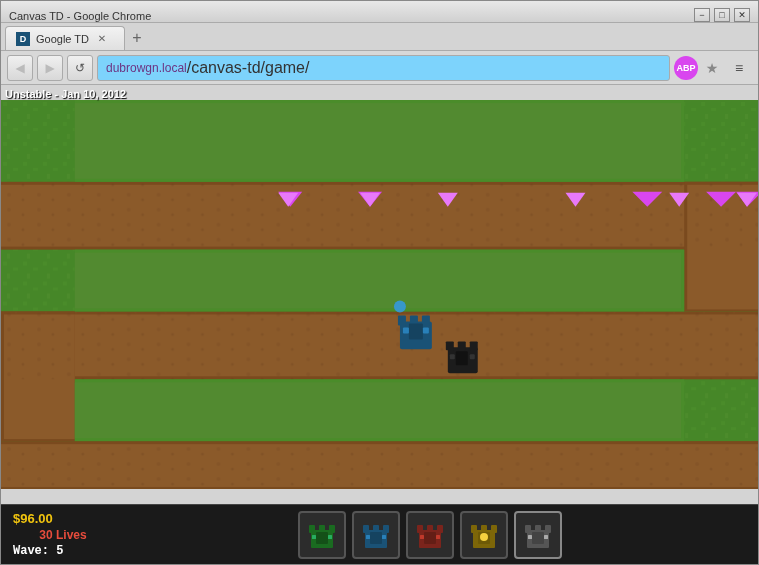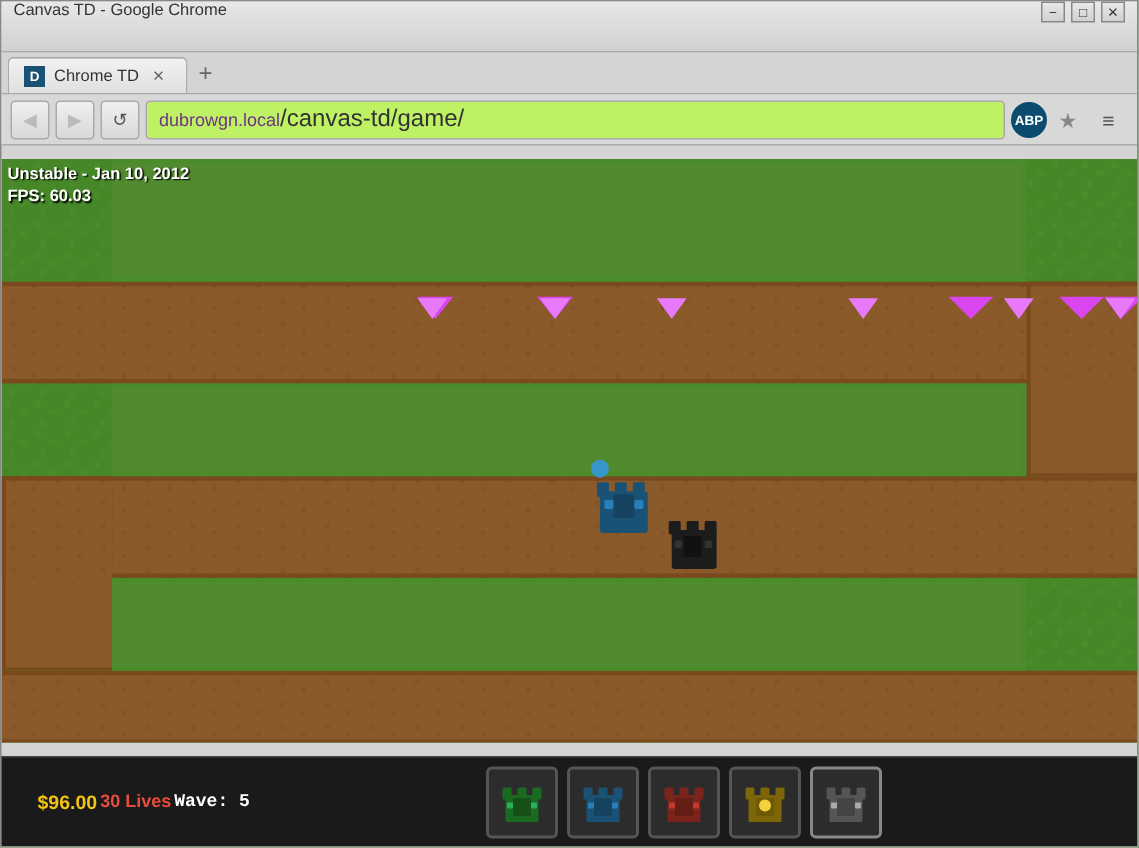--- a/index.html
+++ b/index.html
@@ -9,24 +9,24 @@
     .browser-window {
       width: 759px;
       height: 565px;
       background: #d4d4d4;
       border: 1px solid #888;
       display: flex;
       flex-direction: column;
     }
 
     .title-bar {
-      height: 34px;
+      height: 22px;
       background: linear-gradient(to bottom, #e8e8e8, #d0d0d0);
       display: flex;
-      align-items: flex-start;
+      align-items: flex-end;
       justify-content: space-between;
       padding: 0 8px;
       border-bottom: 1px solid #aaa;
       font-size: 11px;
       color: #333;
     }
 
     .title-bar-left {
       display: flex;
       align-items: center;
@@ -135,21 +135,21 @@
       color: #555;
     }
 
     .nav-btn.disabled {
       color: #bbb;
     }
 
     .address-bar {
       flex: 1;
       height: 26px;
-      background: #bef264;
+      background: #7dd3fc;
       border: 1px solid #aaa;
       border-radius: 3px;
       padding: 0 8px;
       font-size: 12px;
       color: #333;
       display: flex;
       align-items: center;
       text-align: right;
     }
 
@@ -158,21 +158,21 @@
       color: #333;
     }
 
     .address-purple {
       color: #6c3483;
     }
 
     .adblock-btn {
       width: 24px;
       height: 24px;
-      background: #0c4a6e;
+      background: #d946ef;
       border-radius: 50%;
       display: flex;
       align-items: center;
       justify-content: center;
       color: white;
       font-size: 9px;
       font-weight: bold;
       text-align: right;
     }
 
@@ -201,21 +201,21 @@
     
     .game-area {
       flex: 1;
       position: relative;
       overflow: hidden;
     }
 
     
     .game-info {
       position: absolute;
-      top: 12px;
+      top: 2px;
       left: 4px;
       z-index: 10;
       color: white;
       font-size: 11px;
       font-weight: bold;
       text-shadow: 1px 1px 1px black;
       line-height: 1.4;
     }
 
     
@@ -223,24 +223,23 @@
       height: 60px;
       background: #1a1a1a;
       display: flex;
       align-items: center;
       padding: 0 12px;
       border-top: 1px solid #444;
     }
 
     .game-stats {
       display: flex;
-      flex-direction: row;
+      flex-direction: column;
       gap: 2px;
       min-width: 100px;
-      margin-left: 12px;
     }
 
     .money-display {
       color: #f1c40f;
       font-size: 13px;
       font-weight: bold;
     }
 
     .lives-display {
       color: #e74c3c;
@@ -292,21 +291,21 @@
     <div class="window-controls">
       <div class="win-btn">−</div>
       <div class="win-btn">□</div>
       <div class="win-btn">✕</div>
     </div>
   </div>
 
   <div class="tab-bar">
     <div class="tab">
       <div class="tab-favicon">D</div>
-      <span>Chrome TD</span>
+      <span>Google TD</span>
       <div class="tab-close">✕</div>
     </div>
     <div class="new-tab">+</div>
   </div>
 
   <div class="nav-bar">
     <div class="nav-btn disabled">◀</div>
     <div class="nav-btn disabled">▶</div>
     <div class="nav-btn">↺</div>
     <div class="address-bar">
@@ -314,21 +313,20 @@
         <span class="address-text">/canvas-td/game/</span>
     </div>
     <div class="adblock-btn">ABP</div>
     <div class="star-btn">★</div>
     <div class="menu-btn">≡</div>
   </div>
 
   <div class="game-area">
     <div class="game-info">
       <div>Unstable - Jan 10, 2012</div>
-      <div>FPS: 60.03</div>
     </div>
 
     
     <svg class="game-svg" viewBox="0 0 759 390" xmlns="http://www.w3.org/2000/svg">
 
       <rect x="0" y="0" width="759" height="390" fill="#4a8c2a"></rect>
 
       <rect x="0" y="0" width="759" height="390" fill="url(#grassPattern)" opacity="0.3"></rect>
 
       <defs>

